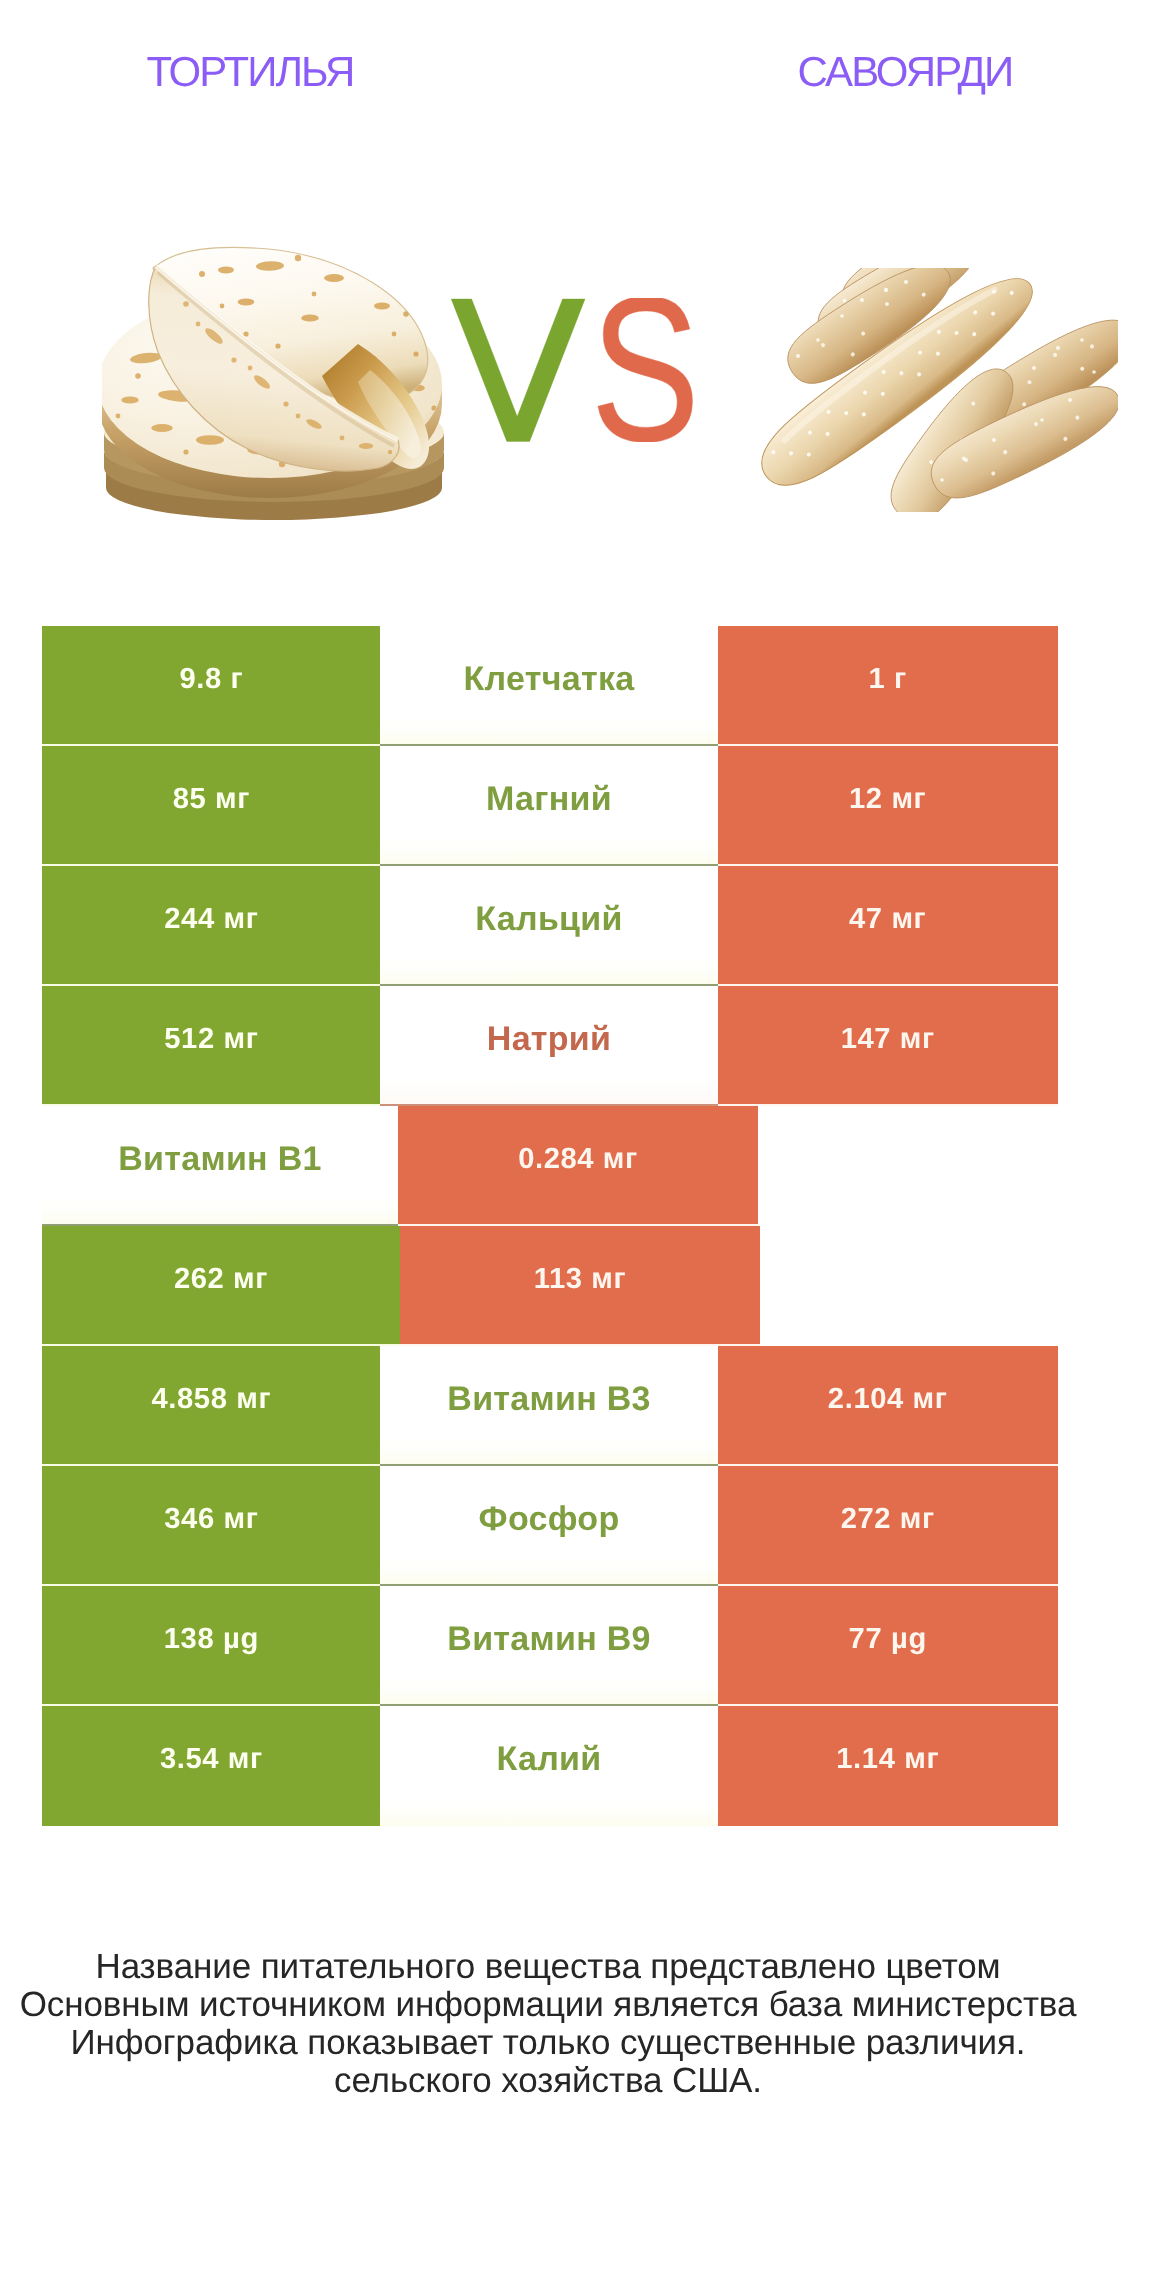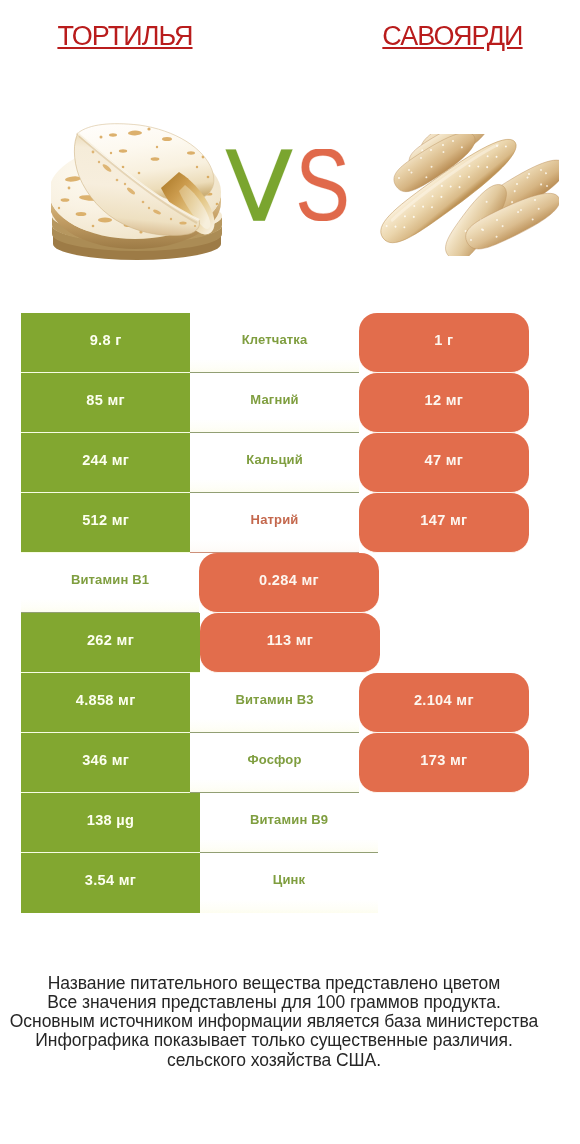--- a/index.html
+++ b/index.html
@@ -1,46 +1,46 @@
 <!DOCTYPE html>
 <html><head>
 <meta charset="utf-8">
 <title>Nutrition comparison</title>
 <style>
   html,body{margin:0;padding:0;background:#ffffff;}
   body{width:580px;height:1144px;font-family:"Liberation Sans",sans-serif;overflow:hidden;-webkit-font-smoothing:antialiased;}
   .page{position:relative;width:580px;height:1144px;background:#fff;}
 
   
-  .title{position:absolute;top:25.9px;font-size:27px;line-height:21px;color:#b91c1c;
-         letter-spacing:-0.95px;text-indent:0.95px;text-align:center;white-space:nowrap;font-weight:400;text-decoration:underline;}
+  .title{position:absolute;top:25.9px;font-size:21px;line-height:21px;color:#8b5cf6;
+         letter-spacing:-0.95px;text-indent:0.95px;text-align:center;white-space:nowrap;font-weight:400;}
   .title.left{left:0;width:249px;}
   .title.right{left:327px;width:250px;}
 
   
   .hero{position:absolute;}
   .hero.left{left:51px;top:122px;width:176px;height:138px;}
   .hero.right{left:379px;top:134px;width:180px;height:122px;}
   .hero svg{display:block;width:100%;height:100%;}
 
   
   .vs{position:absolute;left:225.0px;top:148.8px;width:121.5px;height:72.2px;}
   .vs svg{display:block;width:100%;height:100%;}
 
   
   .tbl{position:absolute;left:21px;top:313px;width:537px;}
   .trow{display:flex;height:60px;width:508px;}
   .cell{box-sizing:border-box;display:flex;align-items:center;justify-content:center;
         font-size:14.6px;font-weight:700;letter-spacing:0.3px;white-space:nowrap;
         line-height:14px;padding-bottom:6px;}
   .c-left{width:179px;background:#82a730;color:#fdfff0;}
-  .c-mid{width:178px;background:linear-gradient(to bottom,#ffffff 0%,#ffffff 78%,#fefef7 93%,#fdfdef 100%);font-size:13px;letter-spacing:0.15px;}
+  .c-mid{width:178px;background:linear-gradient(to bottom,#ffffff 0%,#ffffff 78%,#fefef7 93%,#fdfdef 100%);font-size:17px;letter-spacing:0.15px;}
   .c-right{width:180px;background:#e26d4c;color:#fdf6ef;}
   .trow:not(:last-child) .c-left{border-bottom:1.1px solid #f7fde2;}
-  .trow:not(:last-child) .c-right{border-bottom:1.1px solid #fdf5ee;border-radius:18px;}
+  .trow:not(:last-child) .c-right{border-bottom:1.1px solid #fdf5ee;}
   .trow:not(:last-child) .c-mid{border-bottom:1.2px solid #929f74;}
   .trow.win-r:not(:last-child) .c-mid{border-bottom:1.2px solid #cd9079;}
   .trow.win-r .c-mid{background:linear-gradient(to bottom,#ffffff 0%,#ffffff 78%,#fefcfa 93%,#fdf9f5 100%);}
   .win-l .c-mid{color:#7f9e3f;}
   .win-r .c-mid{color:#c4684d;}
 
   
   .note{position:absolute;left:0px;top:973.5px;width:548px;text-align:center;
         font-size:17.5px;line-height:19.3px;color:#262626;font-weight:400;letter-spacing:-0.05px;}
 </style>
@@ -372,32 +372,33 @@
         <div class="cell c-right">113 мг</div>
       </div>
       <div class="trow win-l">
         <div class="cell c-left">4.858 мг</div>
         <div class="cell c-mid">Витамин B3</div>
         <div class="cell c-right">2.104 мг</div>
       </div>
       <div class="trow win-l">
         <div class="cell c-left">346 мг</div>
         <div class="cell c-mid">Фосфор</div>
-        <div class="cell c-right">173 мг</div>
+        <div class="cell c-right">272 мг</div>
       </div>
       <div class="trow win-l">
         <div class="cell c-left">138 µg</div>
         <div class="cell c-mid">Витамин B9</div>
+        <div class="cell c-right">77 µg</div>
       </div>
       <div class="trow win-l">
         <div class="cell c-left">3.54 мг</div>
-        <div class="cell c-mid">Цинк</div>
+        <div class="cell c-mid">Калий</div>
+        <div class="cell c-right">1.14 мг</div>
       </div>
     </div>
 
   <div class="note" id="note">
       <div>Название питательного вещества представлено цветом</div>
-      <div>Все значения представлены для 100 граммов продукта.</div>
       <div>Основным источником информации является база министерства</div>
       <div>Инфографика показывает только существенные различия.</div>
       <div>сельского хозяйства США.</div>
     </div>
 </div>
 
 </body></html>

